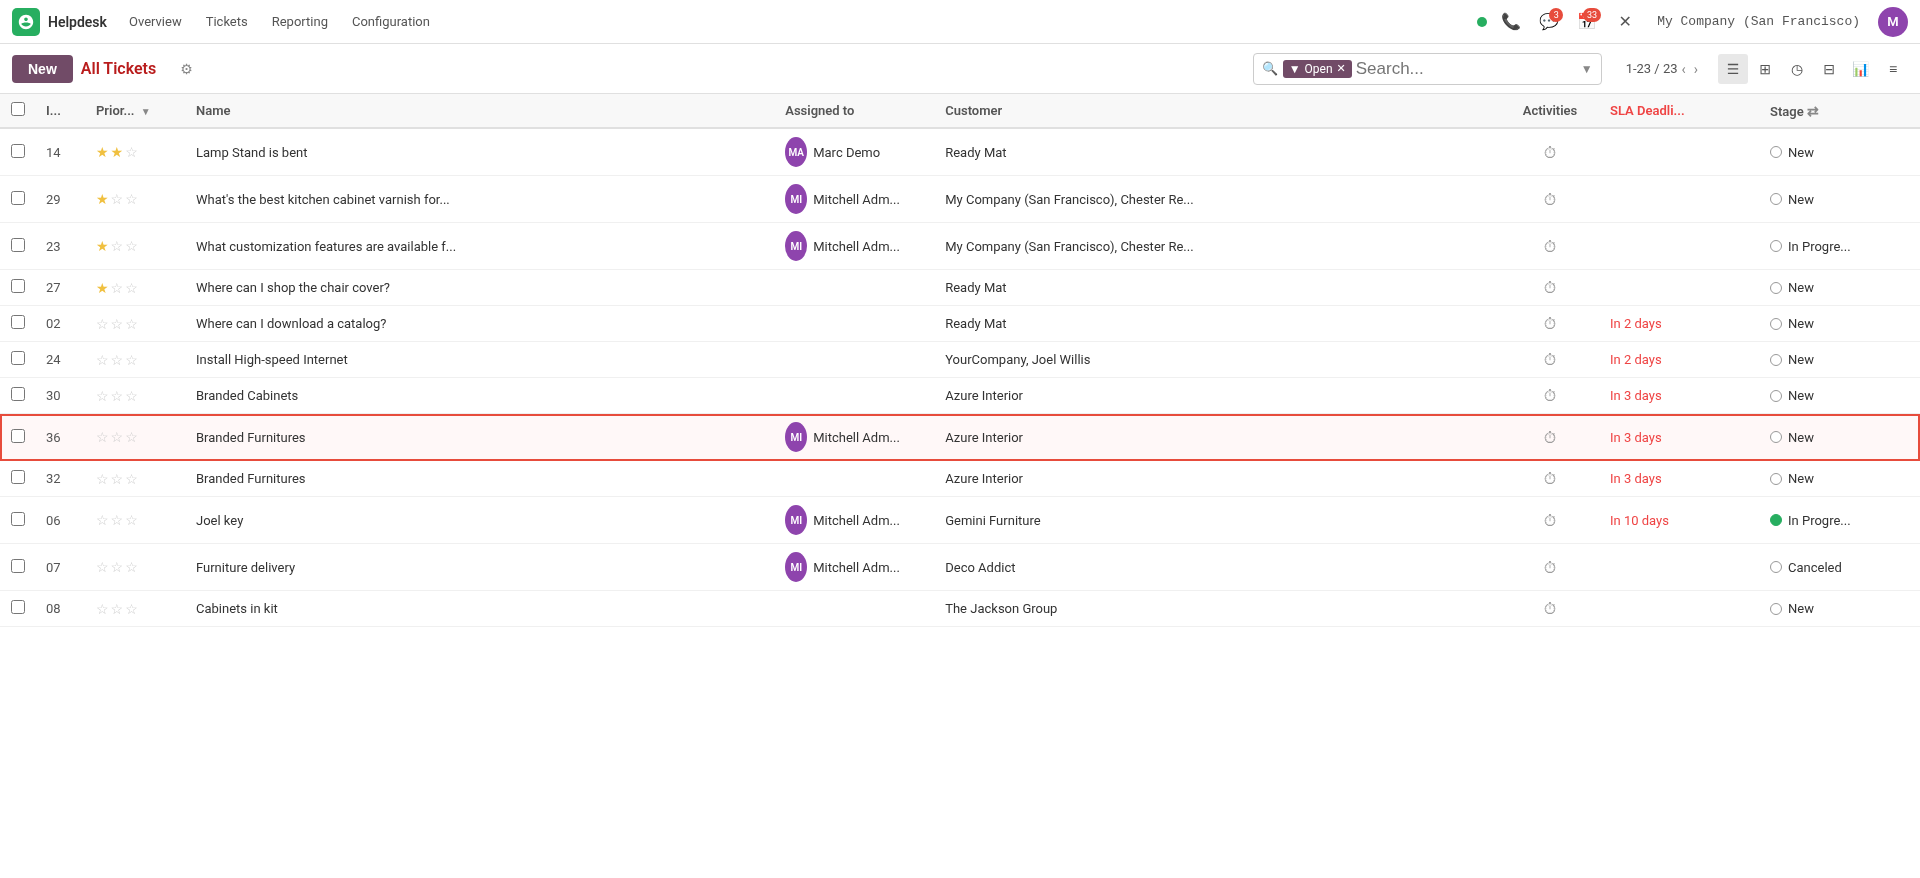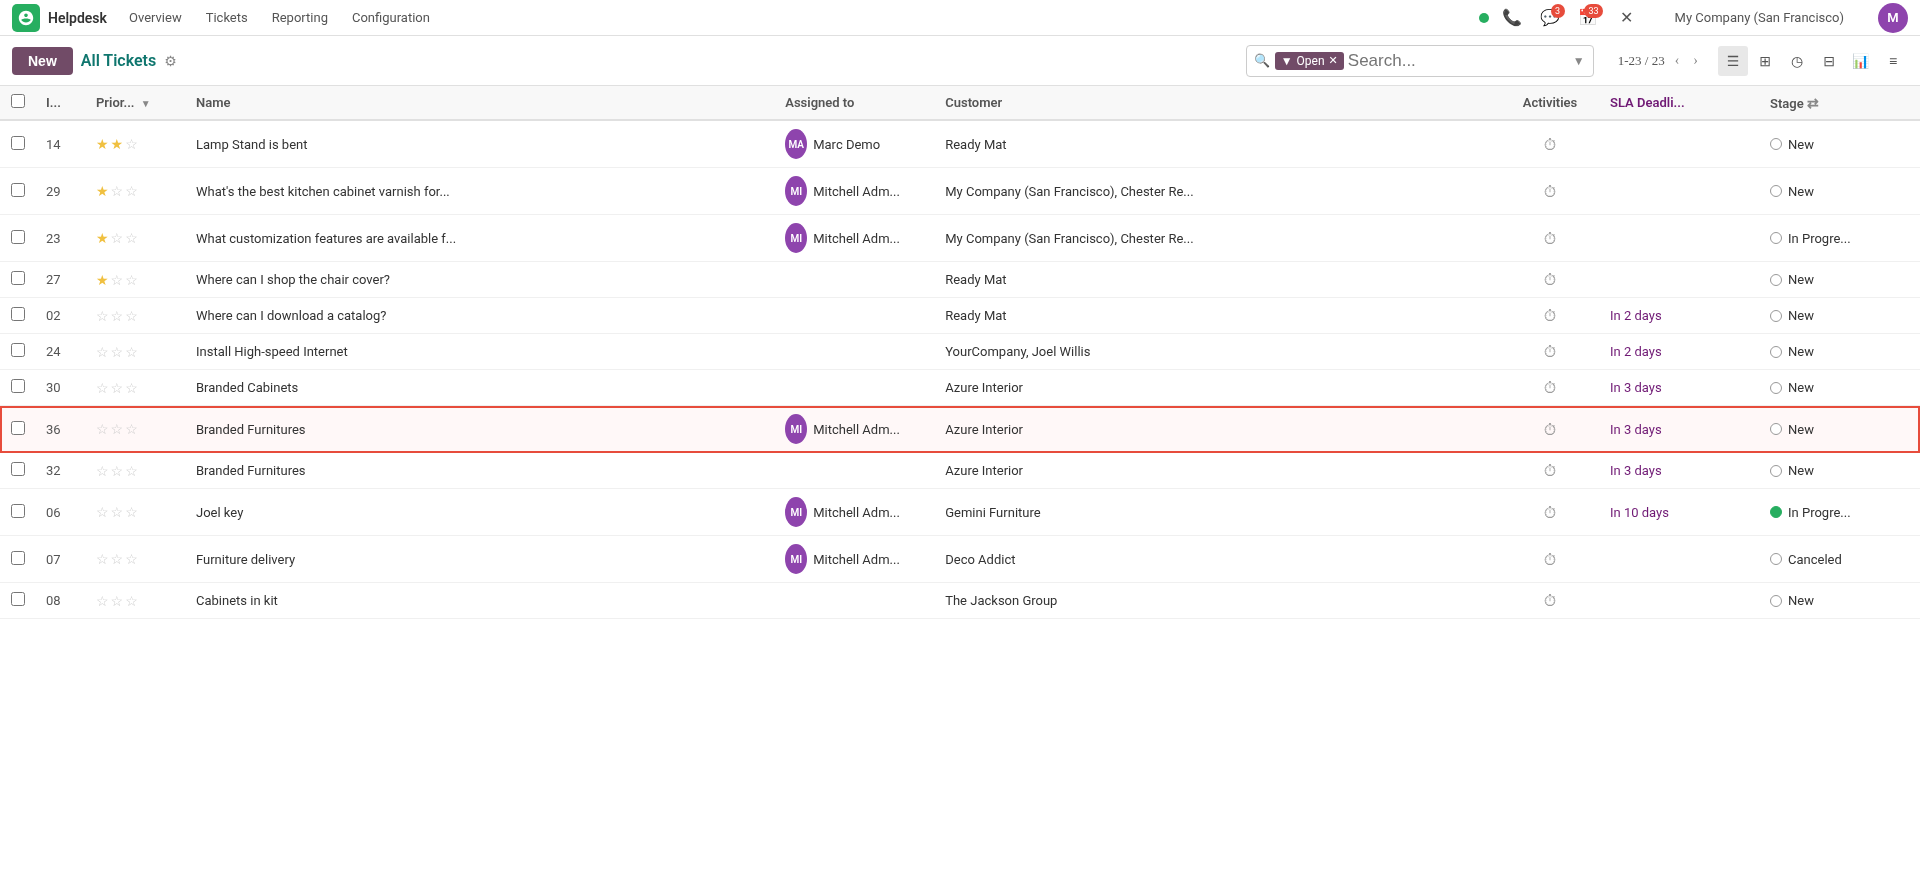--- a/index.html
+++ b/index.html
@@ -1,69 +1,69 @@
 <!DOCTYPE html>
 <html><head>
   <meta charset="utf-8">
   <style>
     * { box-sizing: border-box; margin: 0; padding: 0; }
     body { font-family: -apple-system, BlinkMacSystemFont, 'Segoe UI', Roboto, sans-serif; font-size: 13px; color: #333; background: #fff; overflow: hidden; }
 
     
     .topnav {
-      display: flex; align-items: center; height: 36px; background: #fff; border-bottom: 1px solid #e0e0e0; padding: 8px 12px; gap: 4px;
+      display: flex; align-items: center; height: 44px; background: #fff; border-bottom: 1px solid #e0e0e0; padding: 8px 12px; gap: 4px;
     }
     .topnav-logo { width: 28px; height: 28px; background: #27ae60; border-radius: 5px; display: flex; align-items: center; justify-content: center; margin-right: 4px; }
     .topnav-logo svg { width: 18px; height: 18px; }
     .topnav-app { font-weight: 600; font-size: 14px; color: #333; margin-right: 8px; }
     .topnav-item { padding: 4px 10px; font-size: 13px; color: #555; cursor: pointer; border-radius: 4px; }
     .topnav-spacer { flex: 1; }
     .topnav-icons { display: flex; align-items: center; gap: 10px; }
     .status-dot { width: 10px; height: 10px; border-radius: 50%; background: #27ae60; }
     .nav-icon { width: 28px; height: 28px; display: flex; align-items: center; justify-content: center; cursor: pointer; color: #555; font-size: 16px; position: relative; }
     .nav-badge { position: absolute; top: 0; right: 0; background: #e74c3c; color: #fff; border-radius: 10px; font-size: 9px; padding: 0 4px; min-width: 14px; height: 14px; display: flex; align-items: center; justify-content: center; }
-    .company-name { font-size: 13px; color: #555; margin: 0 24px; }
+    .company-name { font-size: 13px; color: #555; margin: 0 8px; font-family: Liberation Mono, monospace; }
     .user-avatar { width: 30px; height: 30px; border-radius: 50%; background: #8e44ad; display: flex; align-items: center; justify-content: center; color: #fff; font-size: 13px; font-weight: 600; cursor: pointer; }
 
     
     .toolbar {
       display: flex; align-items: center; height: 50px; background: #fff; border-bottom: 1px solid #e0e0e0; padding: 0 12px; gap: 8px;
     }
     .btn-new { background: #714b67; color: #fff; border: none; border-radius: 4px; padding: 6px 16px; font-size: 14px; font-weight: 600; cursor: pointer; }
-    .page-title { font-size: 16px; font-weight: 600; color: #0f766e; margin-right: 0; }
+    .page-title { font-size: 16px; font-weight: 600; color: #b91c1c; margin-right: 16px; }
     .gear-icon { color: #888; cursor: pointer; font-size: 14px; }
     .toolbar-spacer { flex: 1; }
     .search-bar { display: flex; align-items: center; border: 1px solid #ccc; border-radius: 4px; padding: 0 8px; height: 32px; min-width: 340px; background: #fff; }
     .search-icon { color: #888; margin-right: 4px; }
     .filter-tag { background: #714b67; color: #fff; border-radius: 3px; padding: 2px 6px; font-size: 12px; display: flex; align-items: center; gap: 4px; margin-right: 4px; }
     .filter-tag .close { cursor: pointer; font-size: 11px; }
     .search-input { border: none; outline: none; flex: 1; font-size: 17px; }
     .search-dropdown { color: #888; cursor: pointer; font-size: 12px; margin-left: 4px; }
-    .pagination { display: flex; align-items: center; gap: 6px; font-size: 13px; color: #555; margin-left: 16px; font-family: Liberation Serif, serif; }
+    .pagination { display: flex; align-items: center; font-size: 13px; color: #555; margin-left: 16px; }
     .page-nav { cursor: pointer; color: #888; font-size: 14px; padding: 2px 4px; }
     .view-icons { display: flex; align-items: center; gap: 2px; margin-left: 8px; }
     .view-icon { width: 30px; height: 30px; display: flex; align-items: center; justify-content: center; cursor: pointer; border-radius: 3px; color: #555; font-size: 14px; }
     .view-icon.active { background: #e8e8e8; }
 
     
     .table-wrapper { overflow-y: auto; height: calc(878px - 44px - 50px); }
     table { width: 100%; border-collapse: collapse; }
     thead th { background: #f8f8f8; border-bottom: 2px solid #e0e0e0; padding: 8px 10px; text-align: left; font-size: 13px; font-weight: 600; color: #555; white-space: nowrap; position: sticky; top: 0; z-index: 1; }
     thead th.sortable { cursor: pointer; }
     tbody tr { border-bottom: 1px solid #f0f0f0; }
     tbody tr.highlighted { outline: 2px solid #e74c3c; outline-offset: -2px; background: #fff8f8; }
     tbody td { padding: 8px 10px; font-size: 13px; color: #333; }
     .checkbox-cell { width: 36px; text-align: center; }
     .id-cell { width: 50px; color: #555; font-size: 13px; }
     .priority-cell { width: 100px; }
     .name-cell { max-width: 280px; overflow: hidden; text-overflow: ellipsis; white-space: nowrap; }
     .assigned-cell { width: 160px; }
     .customer-cell { max-width: 320px; overflow: hidden; text-overflow: ellipsis; white-space: nowrap; }
     .activities-cell { width: 100px; text-align: center; }
-    .sla-cell { width: 160px; color: #701a75; }
+    .sla-cell { width: 160px; color: #ef4444; }
     .stage-cell { width: 160px; }
     .stars { display: flex; gap: 2px; }
     .star { font-size: 14px; color: #f0c040; }
     .star.empty { color: #ccc; }
     .assignee { display: flex; align-items: center; gap: 6px; }
     .assignee-avatar { width: 22px; height: 30px; border-radius: 50%; background: #8e44ad; display: flex; align-items: center; justify-content: center; color: #fff; font-size: 10px; font-weight: 600; flex-shrink: 0; }
     .stage-badge { display: flex; align-items: center; gap: 6px; }
     .stage-dot { width: 12px; height: 12px; border-radius: 50%; border: 1.5px solid #ccc; background: #fff; flex-shrink: 0; }
     .stage-dot.green { background: #27ae60; border-color: #27ae60; }
     .stage-dot.gray { background: #fff; border-color: #999; }

